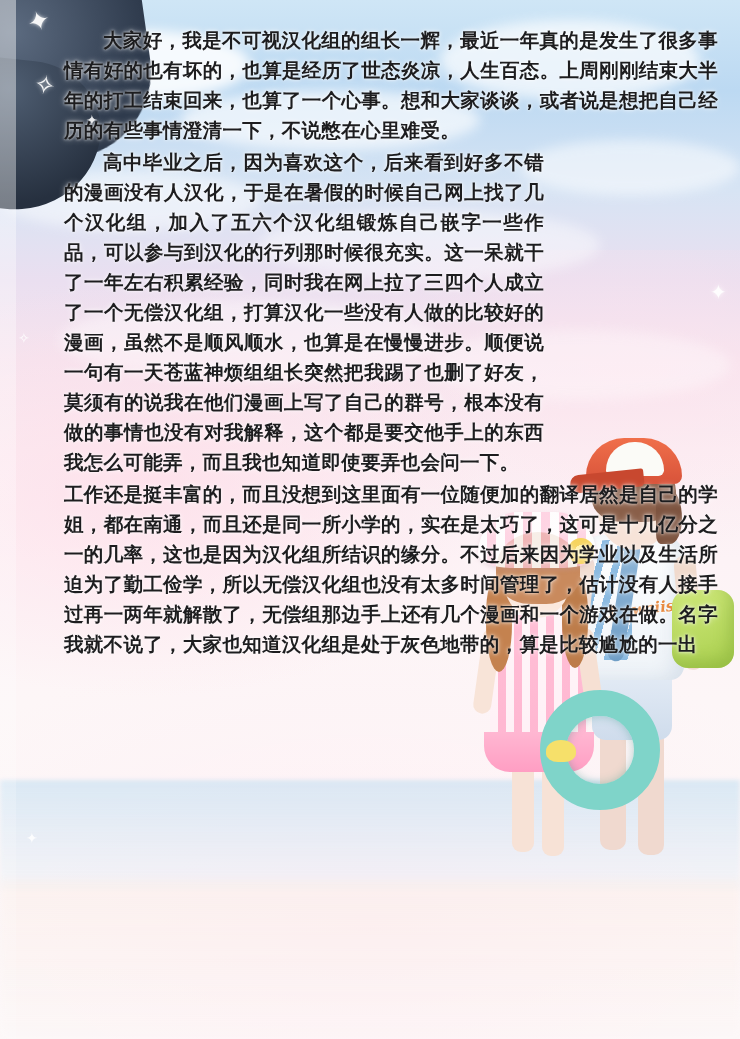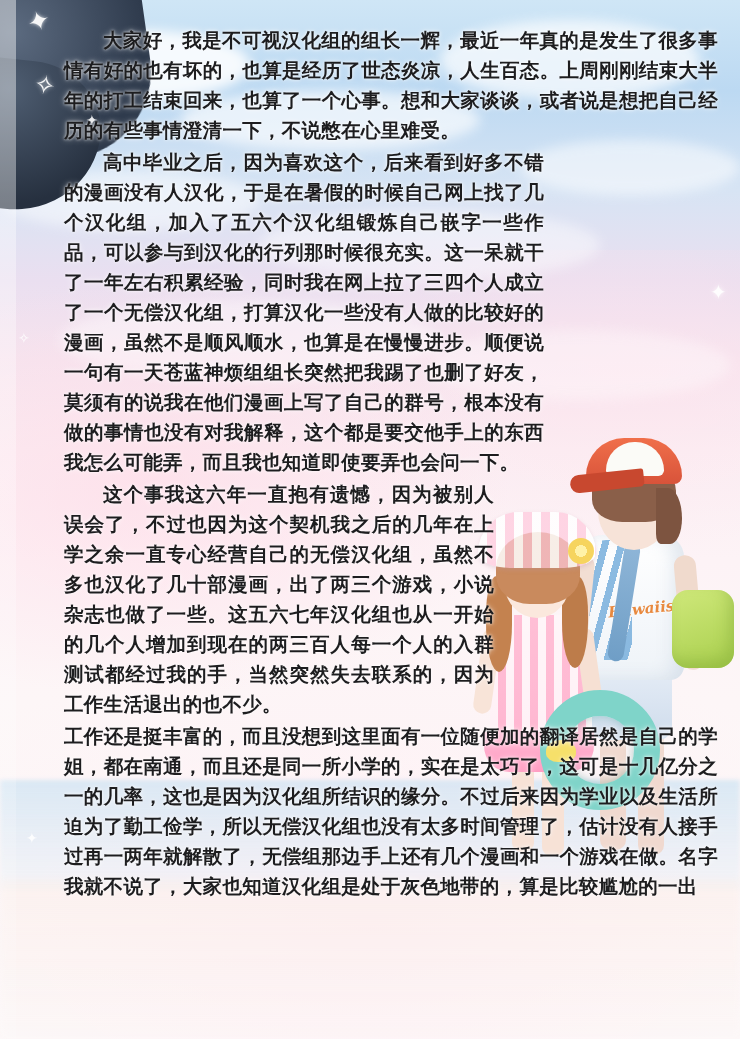--- a/index.html
+++ b/index.html
@@ -457,17 +457,16 @@
       <div class="girl-hat"></div>
       <div class="girl-hat-flower"></div>
       <div class="girl-ring"></div>
       <div class="girl-ring-mark"></div>
     </div>
   </div>
 
   <div class="text-layer">
     <p class="para p-full p-indent">大家好，我是不可视汉化组的组长一辉，最近一年真的是发生了很多事情有好的也有坏的，也算是经历了世态炎凉，人生百态。上周刚刚结束大半年的打工结束回来，也算了一个心事。想和大家谈谈，或者说是想把自己经历的有些事情澄清一下，不说憋在心里难受。</p>
     <p class="para p-narrow-1 p-indent">高中毕业之后，因为喜欢这个，后来看到好多不错的漫画没有人汉化，于是在暑假的时候自己网上找了几个汉化组，加入了五六个汉化组锻炼自己嵌字一些作品，可以参与到汉化的行列那时候很充实。这一呆就干了一年左右积累经验，同时我在网上拉了三四个人成立了一个无偿汉化组，打算汉化一些没有人做的比较好的漫画，虽然不是顺风顺水，也算是在慢慢进步。顺便说一句有一天苍蓝神烦组组长突然把我踢了也删了好友，莫须有的说我在他们漫画上写了自己的群号，根本没有做的事情也没有对我解释，这个都是要交他手上的东西我怎么可能弄，而且我也知道即使要弄也会问一下。</p>
-    <p class="para p-narrow-2 p-indent">这个事我这六年一直抱有遗憾，因为被别人误会了，不过也因为这个契机我之后的几年在上学之余一直专心经营自己的无偿汉化组，虽然不多也汉化了几十部漫画，出了两三个游戏，小说杂志也做了一些。这五六七年汉化组也从一开始的几个人增加到现在的两三百人每一个人的入群测试都经过我的手，当然突然失去联系的，因为工作生活退出的也不少。</p>
     <p class="para p-full">工作还是挺丰富的，而且没想到这里面有一位随便加的翻译居然是自己的学姐，都在南通，而且还是同一所小学的，实在是太巧了，这可是十几亿分之一的几率，这也是因为汉化组所结识的缘分。不过后来因为学业以及生活所迫为了勤工俭学，所以无偿汉化组也没有太多时间管理了，估计没有人接手过再一两年就解散了，无偿组那边手上还有几个漫画和一个游戏在做。名字我就不说了，大家也知道汉化组是处于灰色地带的，算是比较尴尬的一出</p>
   </div>
 
 </div>
 
 </body></html>

